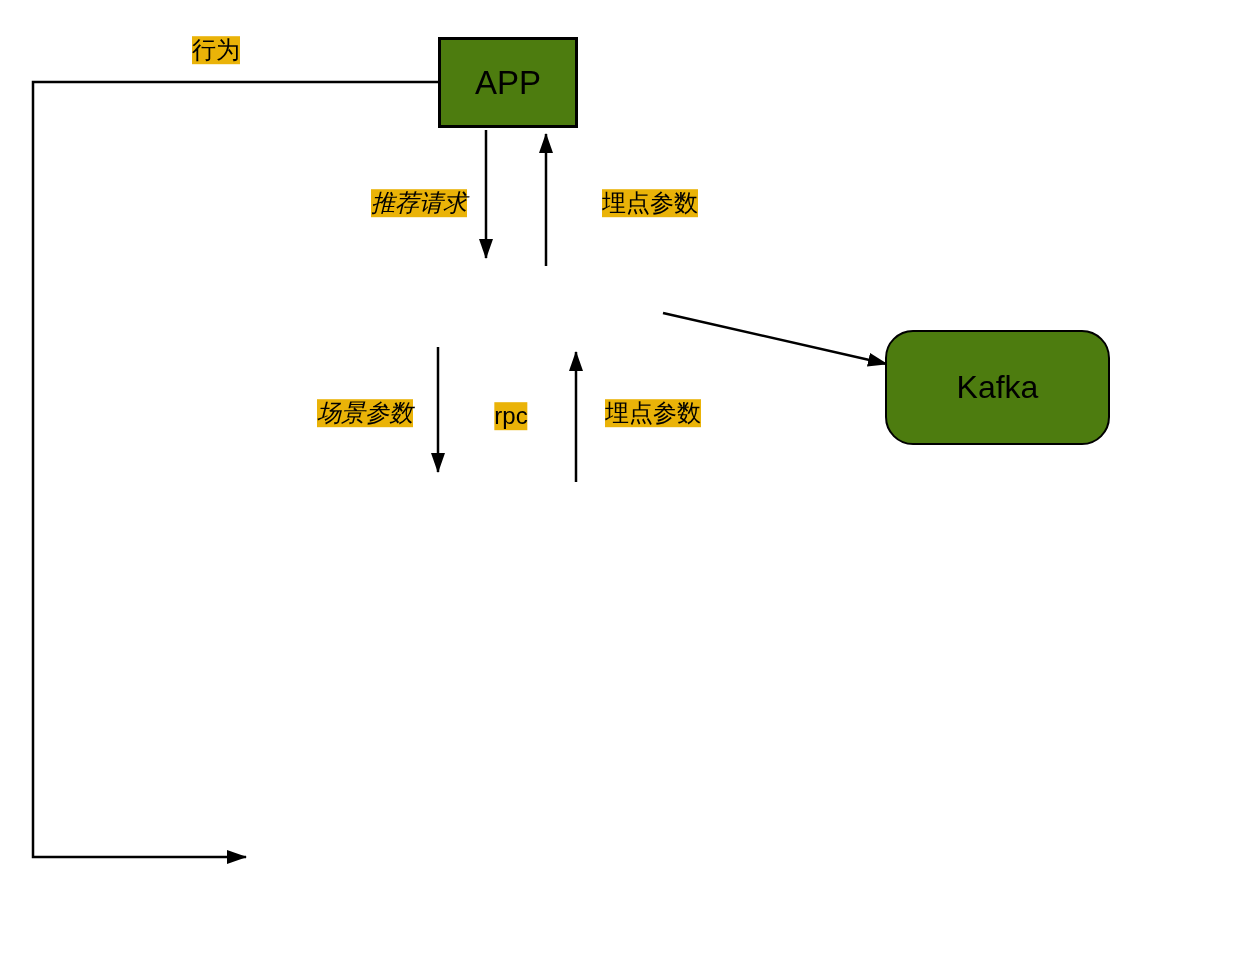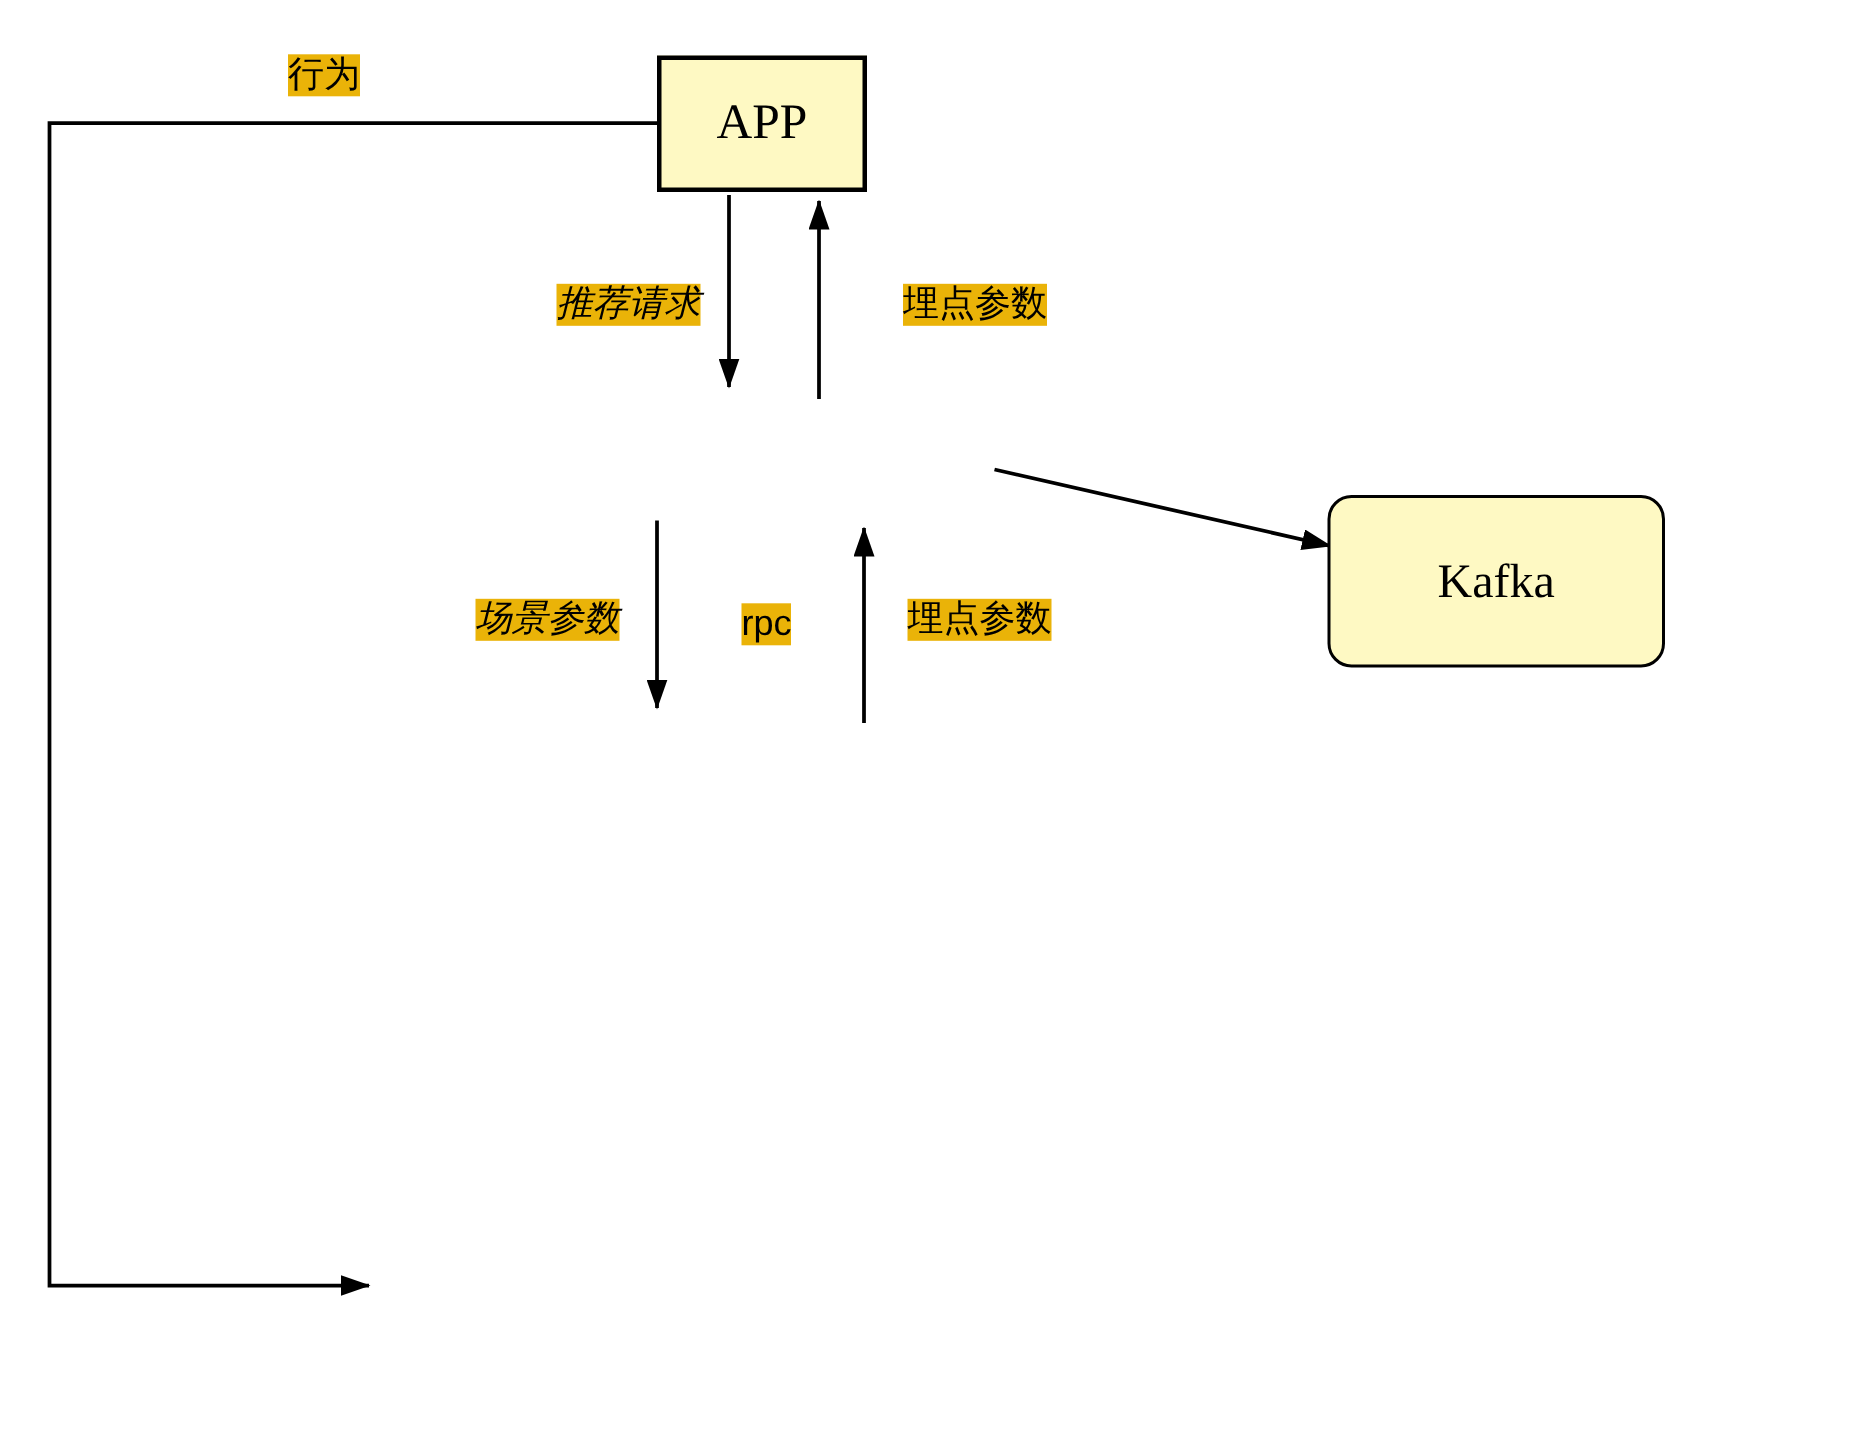--- a/index.html
+++ b/index.html
@@ -19,46 +19,45 @@
   #edges {
     position: absolute;
     left: 0;
     top: 0;
     width: 1242px;
     height: 958px;
   }
   .node {
     position: absolute;
     box-sizing: border-box;
-    background: #fef9c3;
+    background: #4d7c0f;
     display: flex;
     align-items: center;
     justify-content: center;
     text-align: left;
     white-space: nowrap;
-    font-family: Liberation Serif, serif;
   }
   .node-app {
     left: 438px; top: 37px;
     width: 140px; height: 91px;
     border: 3px solid #000000;
     font-size: 33px;
   }
   .node-web {
     left: 363px; top: 267px;
     width: 298px; height: 79px;
     border: 2.5px solid #000000;
     border-radius: 40px;
     font-size: 30px;
   }
   .node-kafka {
     left: 885px; top: 330px;
     width: 225px; height: 115px;
     border: 2.5px solid #000000;
-    border-radius: 16px;
+    border-radius: 28px;
     font-size: 32px;
   }
   .node-rec {
     left: 343px; top: 483px;
     width: 335px; height: 110px;
     border: 2.5px solid #000000;
     border-radius: 52px;
     font-size: 30px;
   }
   .node-logs {

